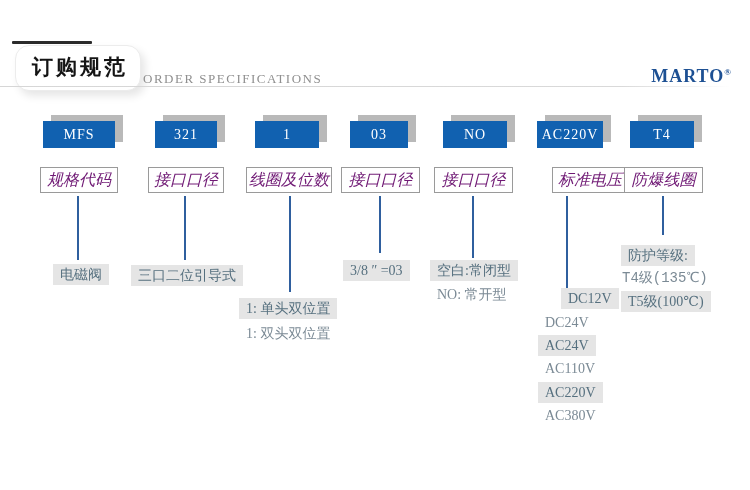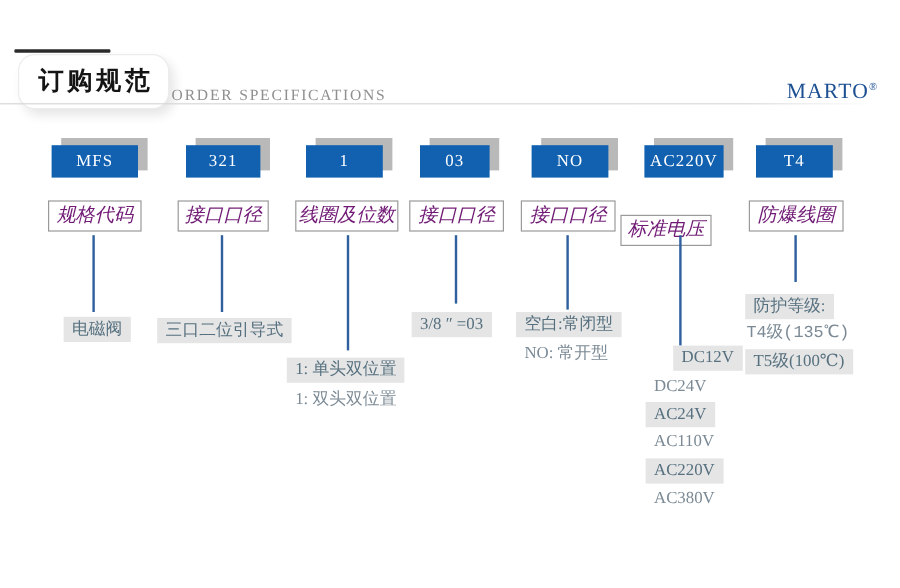--- a/index.html
+++ b/index.html
@@ -13,21 +13,21 @@
   .accent-line{left:12px;top:41px;width:80px;height:3px;background:#2b2b2b;border-radius:1px;}
   .title-card{
     left:15px;top:45px;width:124px;height:44px;background:#fff;
     border:1px solid #ececec;border-radius:14px;
     box-shadow:4px 5px 9px rgba(0,0,0,0.10);
   }
   .title-cn{left:32px;top:53px;font-size:21px;font-weight:bold;color:#141414;letter-spacing:3px;}
   .title-en{left:143px;top:71px;font-size:13px;color:#8f8f8f;letter-spacing:1.5px;}
   .divider{left:0;top:86px;width:730px;height:1px;
     background:linear-gradient(to right,#d6d6d6 0%,#d9d9d9 85%,rgba(217,217,217,0) 100%);}
-  .brand{right:18px;top:66px;font-size:18px;font-weight:normal;color:#1d5093;letter-spacing:1px;}
+  .brand{right:18px;top:66px;font-size:18px;font-weight:bold;color:#1d5093;letter-spacing:1px;}
   .brand sup{font-size:9px;vertical-align:super;}
 
   
   .code-box{
     height:27px;line-height:27px;text-align:center;
     background:#1161b0;color:#ffffff;font-size:14px;letter-spacing:1px;
     box-shadow:8px -6px 0 0 #b9b9b9;
   }
 
   
@@ -60,21 +60,21 @@
 <div class="abs code-box" style="left:350px;top:121px;width:58px;">03</div>
 <div class="abs code-box" style="left:443px;top:121px;width:64px;">NO</div>
 <div class="abs code-box" style="left:537px;top:121px;width:66px;">AC220V</div>
 <div class="abs code-box" style="left:630px;top:121px;width:64px;">T4</div>
 
 <div class="abs label-box" style="left:40px;top:167px;width:76px;">规格代码</div>
 <div class="abs label-box" style="left:148px;top:167px;width:74px;">接口口径</div>
 <div class="abs label-box" style="left:246px;top:167px;width:84px;">线圈及位数</div>
 <div class="abs label-box" style="left:341px;top:167px;width:77px;">接口口径</div>
 <div class="abs label-box" style="left:434px;top:167px;width:77px;">接口口径</div>
-<div class="abs label-box" style="left:517px;top:167px;width:74px;margin-top:12px;">标准电压</div>
+<div class="abs label-box" style="left:552px;top:167px;width:74px;">标准电压</div>
 <div class="abs label-box" style="left:624px;top:167px;width:77px;">防爆线圈</div>
 
 <div class="abs vline" style="left:77px;top:196px;height:64px;"></div>
 <div class="abs vline" style="left:184px;top:196px;height:64px;"></div>
 <div class="abs vline" style="left:289px;top:196px;height:96px;"></div>
 <div class="abs vline" style="left:379px;top:196px;height:57px;"></div>
 <div class="abs vline" style="left:472px;top:196px;height:62px;"></div>
 <div class="abs vline" style="left:566px;top:196px;height:92px;"></div>
 <div class="abs vline" style="left:662px;top:196px;height:39px;"></div>
 

